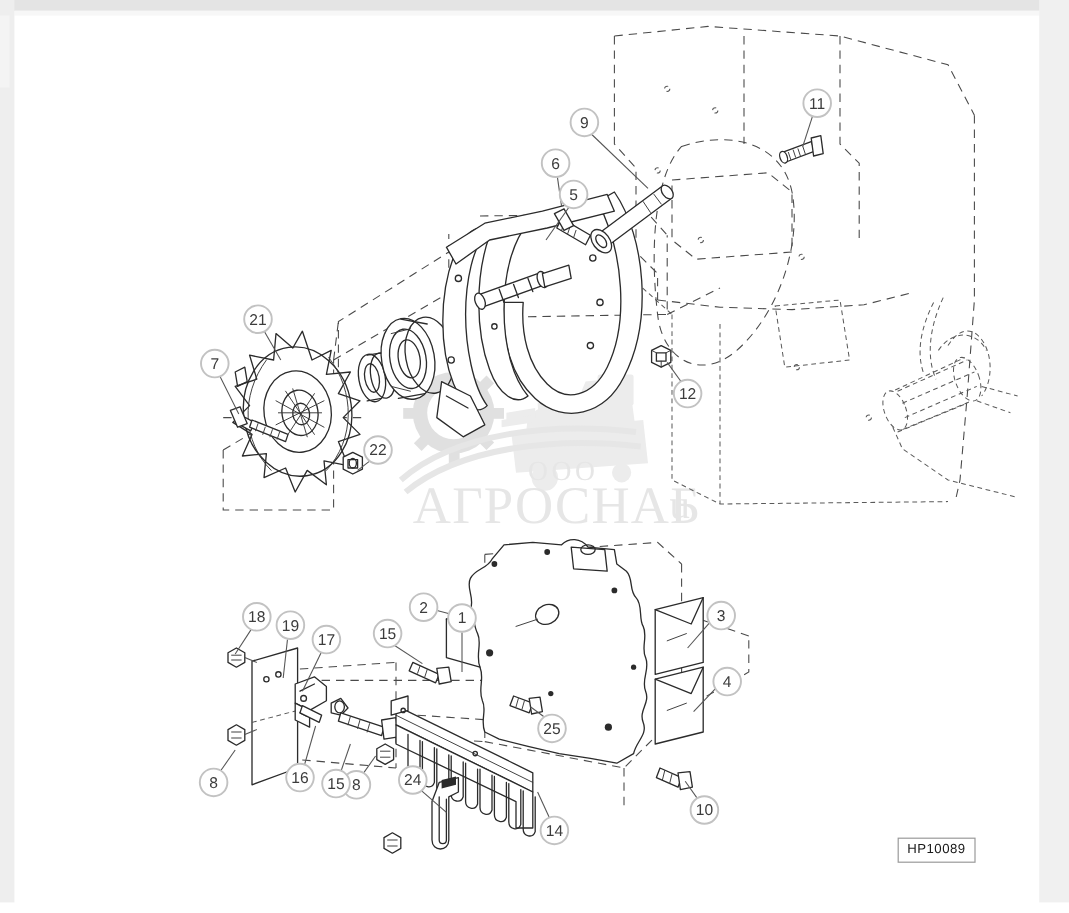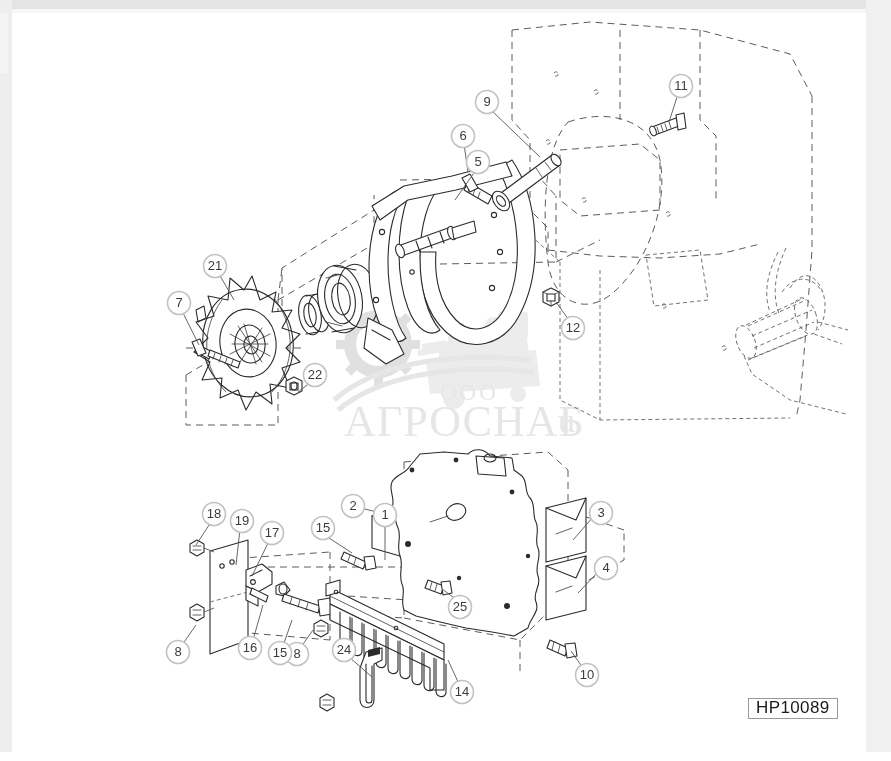--- a/index.html
+++ b/index.html
@@ -30,21 +30,21 @@
     font-family:"Liberation Serif", serif;
     fill:#e6e6e6;
   }
   
   #partnum{
     position:absolute;left:748px;top:698px;
     border:1px solid #9a9a9a;
     background:#ffffff;
     padding:2px 7px 3px 7px;
     font-family:"Liberation Sans", sans-serif;
-    font-size:17px;color:#1a1a1a;letter-spacing:0.4px;
+    font-size:11px;color:#1a1a1a;letter-spacing:0.4px;
     line-height:14px;
   }
 </style>
 </head>
 <body>
 
 <div id="page">
 
   <div class="edge-top"></div>
   <div class="edge-top2"></div>

